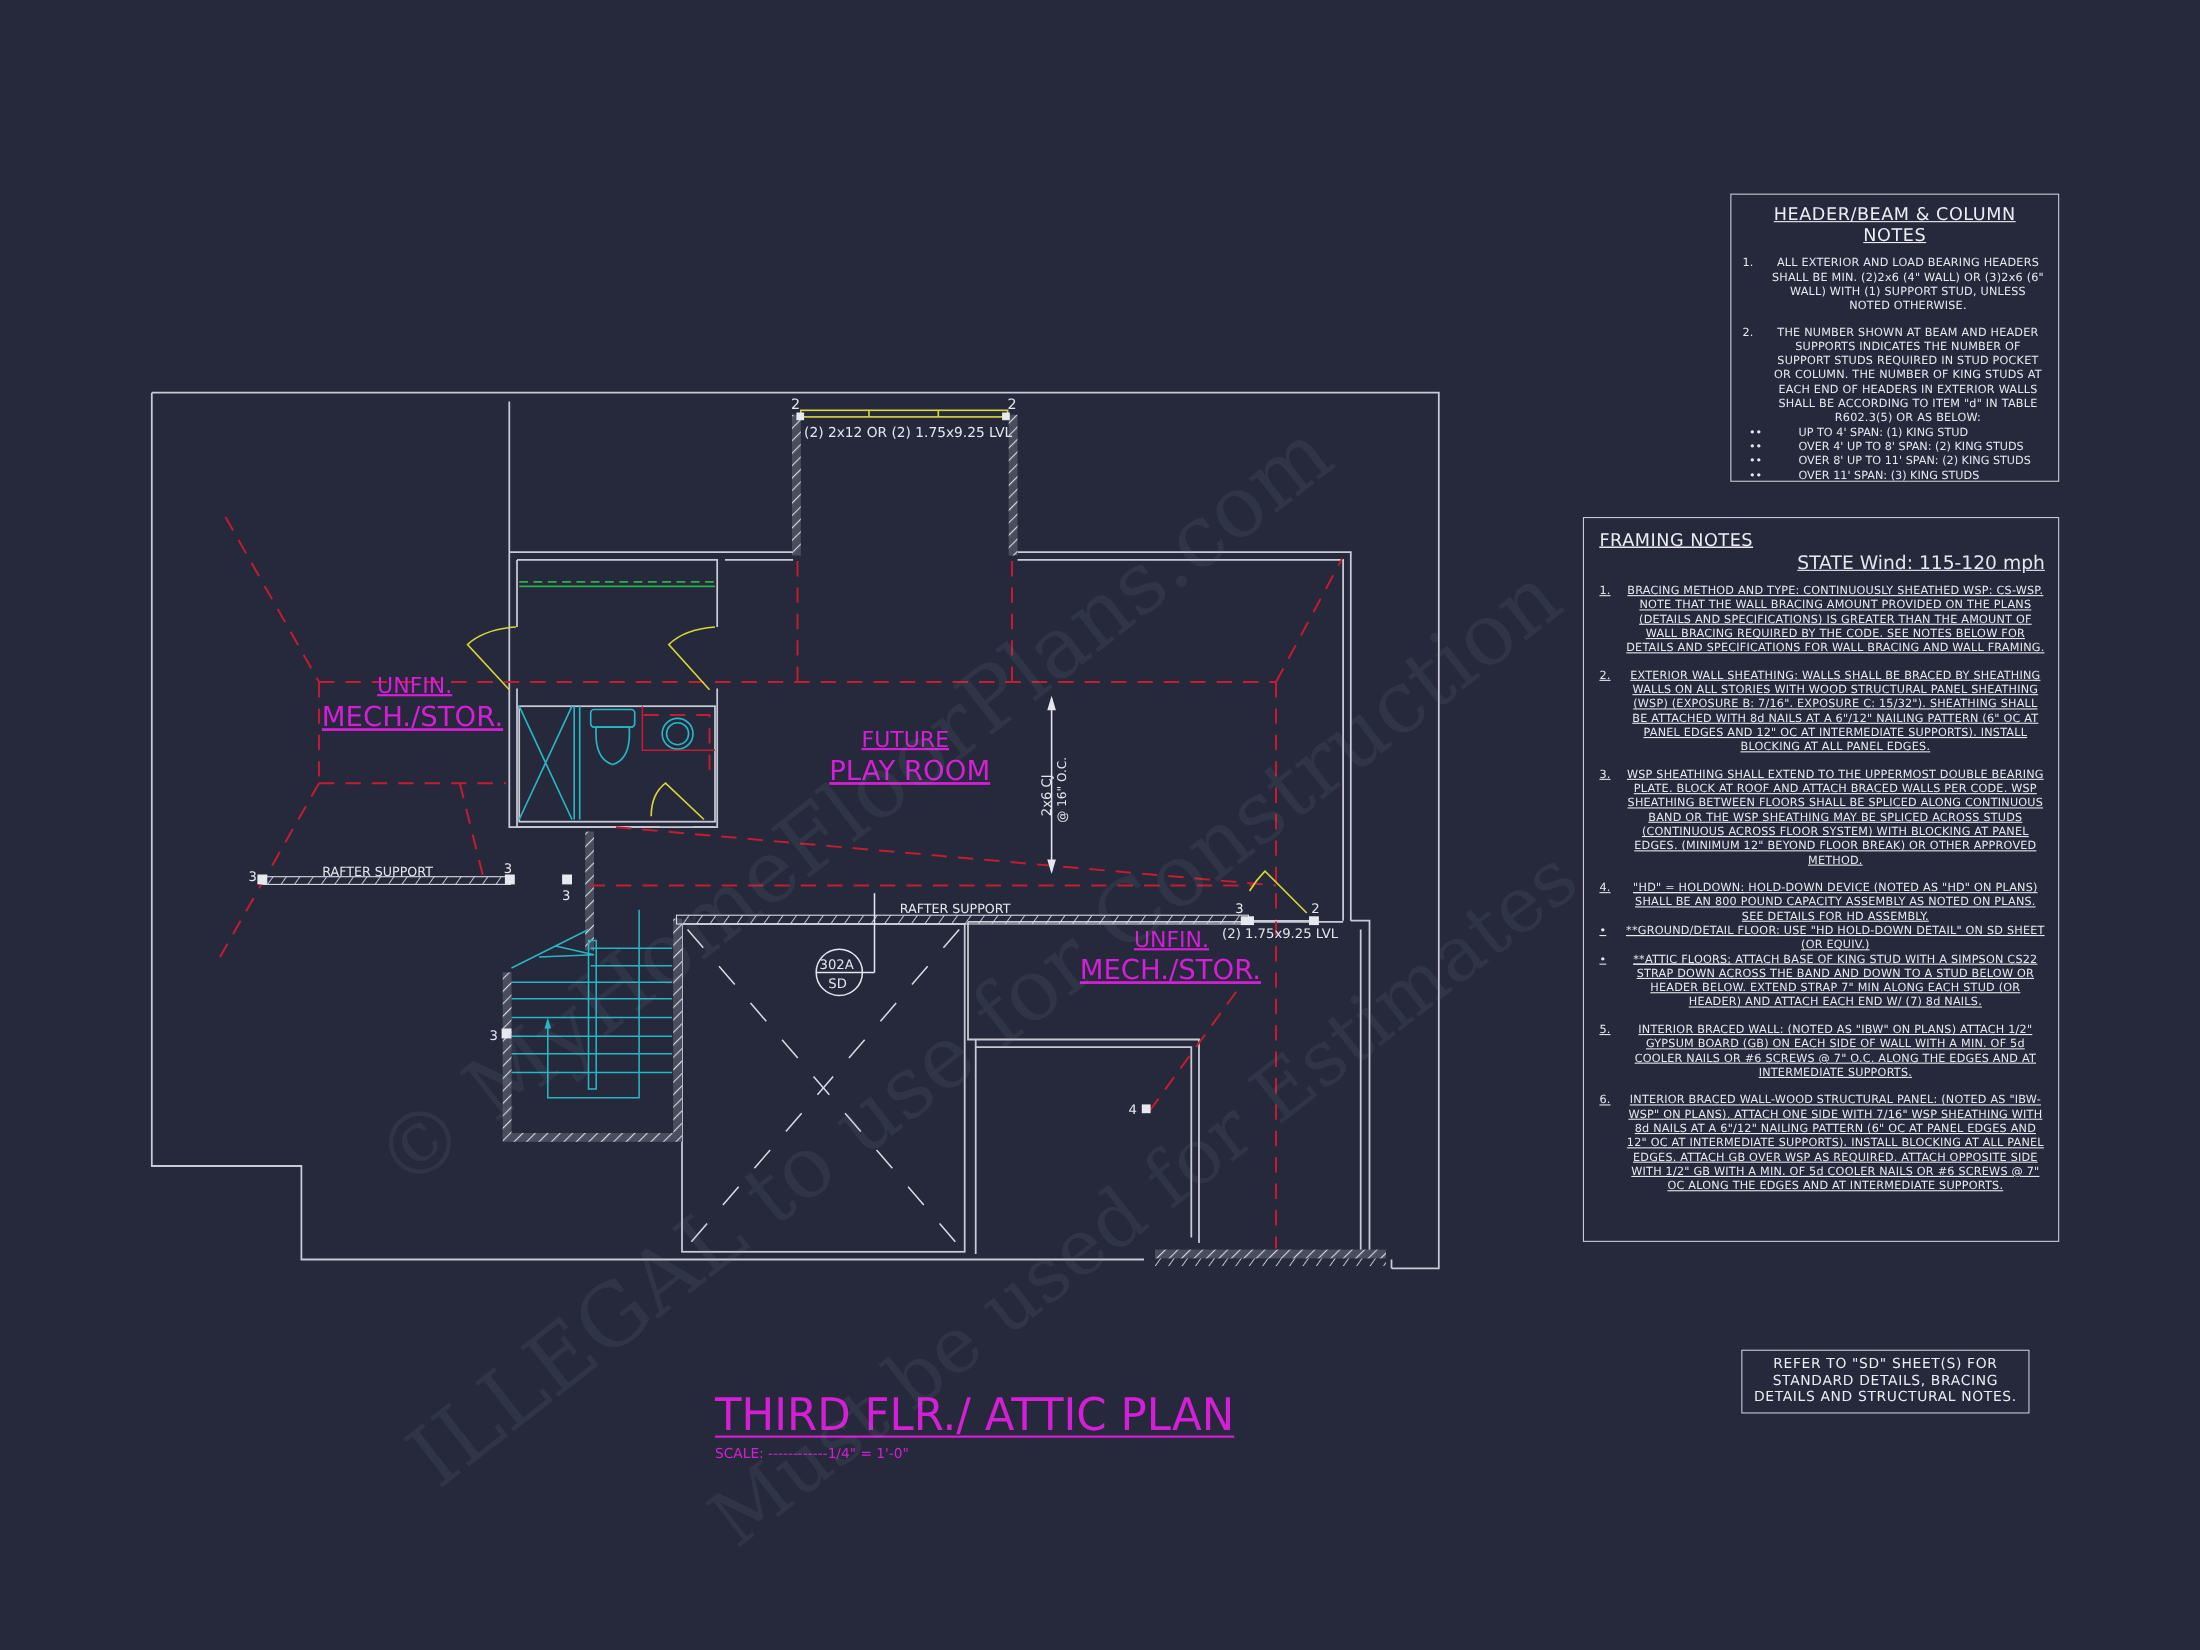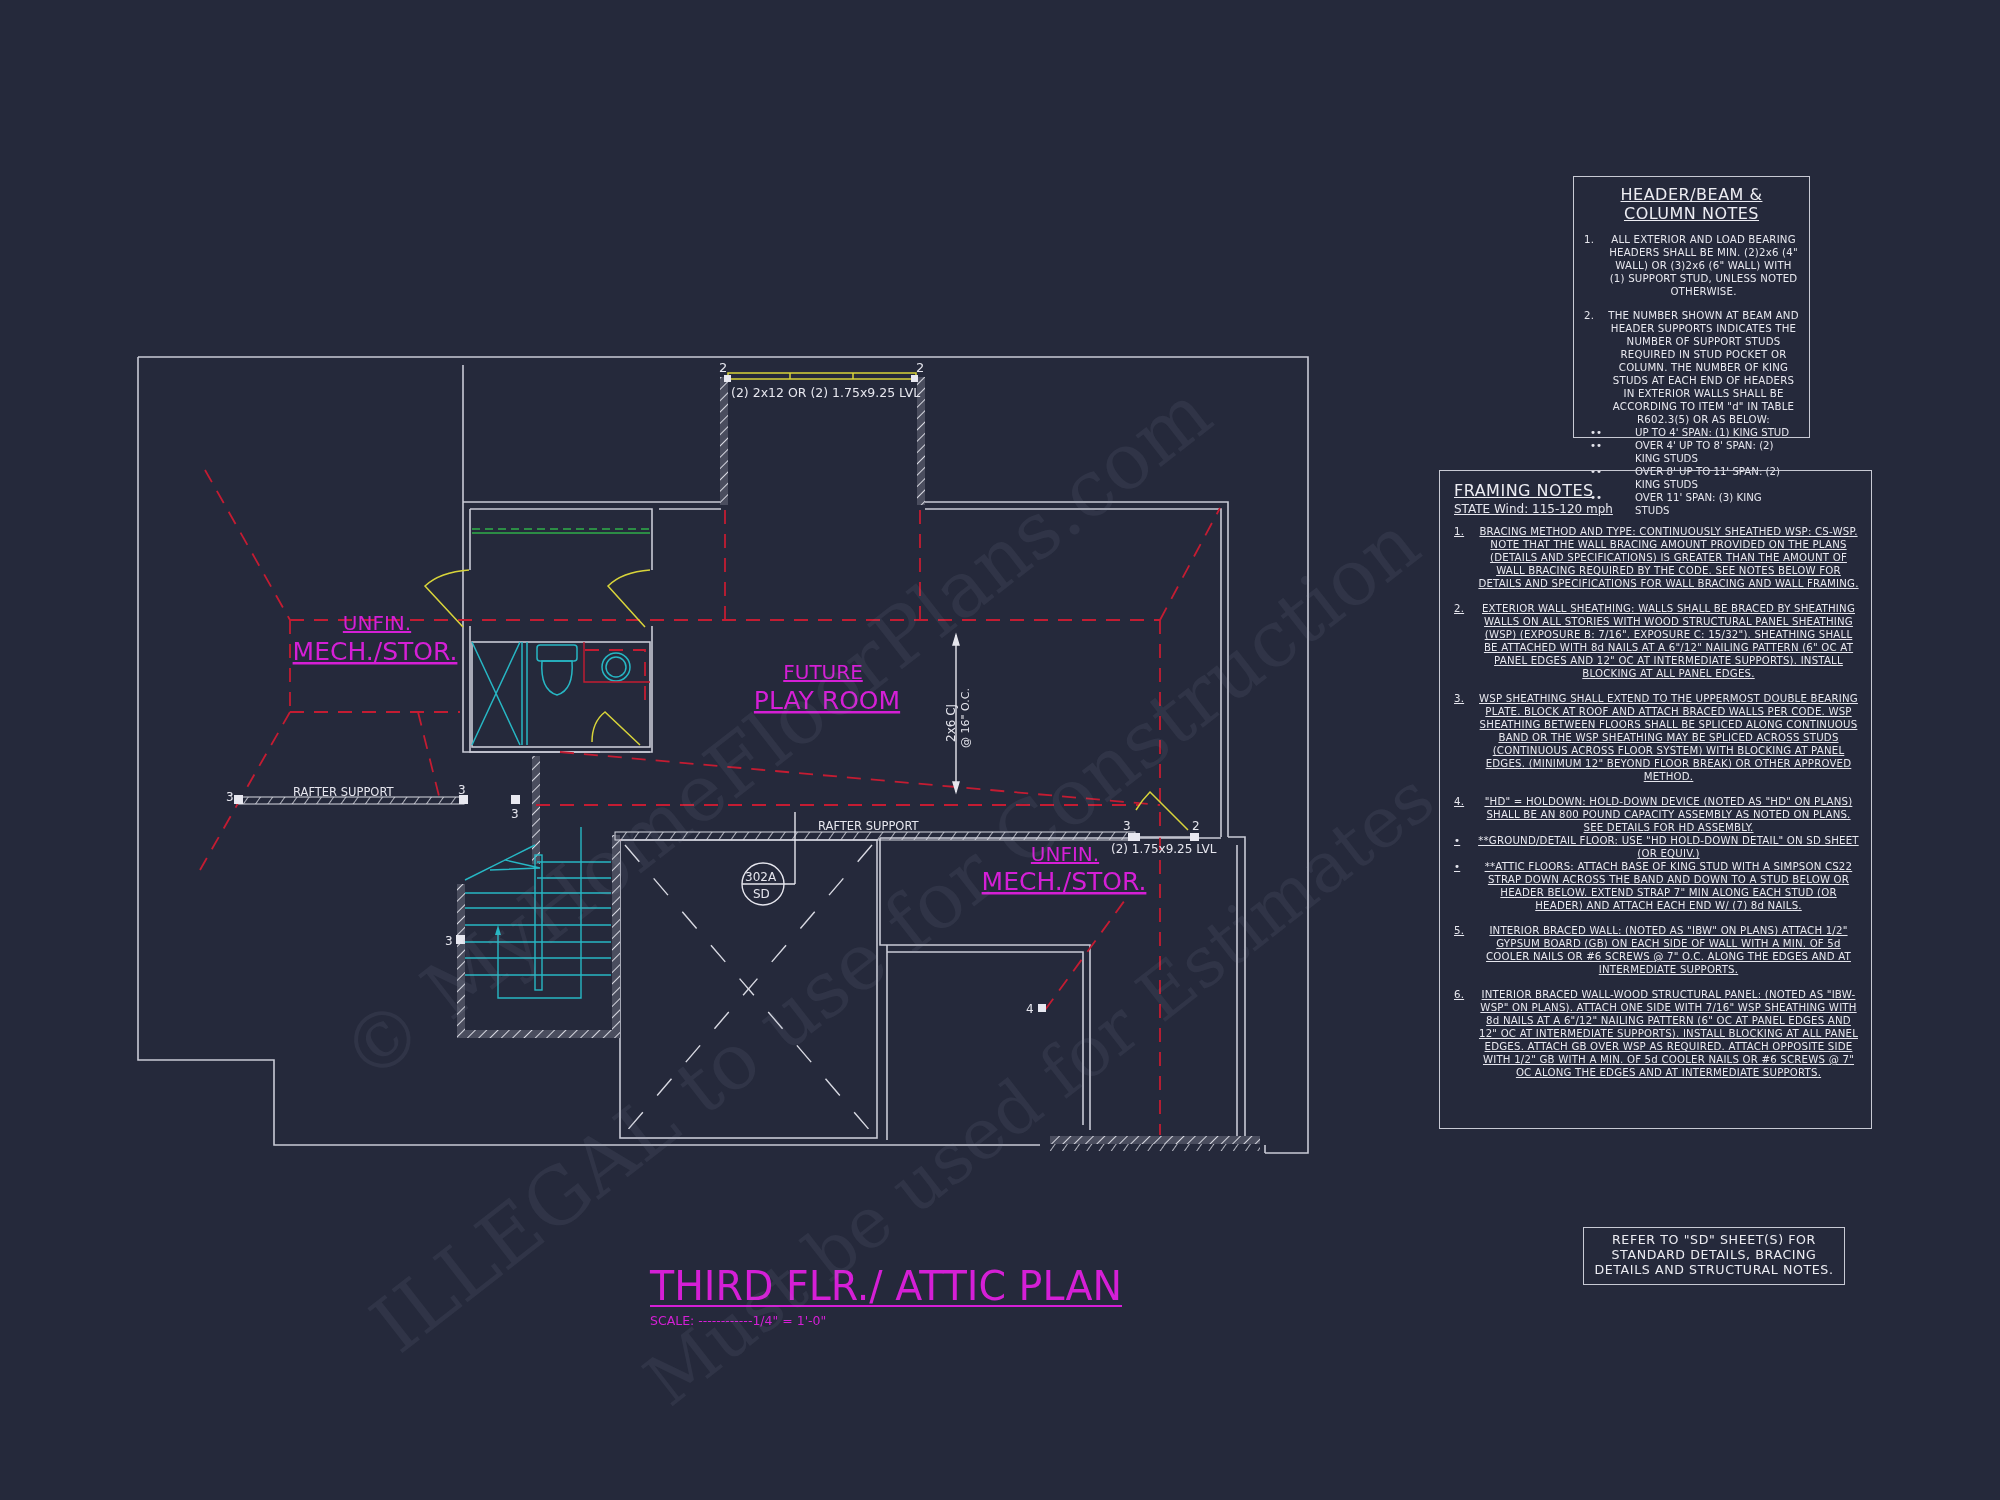--- a/index.html
+++ b/index.html
@@ -2,21 +2,21 @@
 <html><head>
 <meta charset="utf-8">
 <style>
   html, body { margin:0; padding:0; }
   body { width:2000px; height:1500px; background:#25293b; overflow:hidden; position:relative;
          font-family:"DejaVu Sans", "Liberation Sans", sans-serif; color:#e6e6ee; }
   #plan { position:absolute; left:0; top:0; width:2000px; height:1500px; }
   .cad { font-family:"DejaVu Sans", sans-serif; }
   .notes-box { position:absolute; border:1.5px solid #c8c9d4; box-sizing:border-box; }
   .notes-title { font-size:16px; text-decoration:underline; letter-spacing:0.5px; color:#ededf3; }
-  .notes-sub { font-size:12px; color:#e6e6ee; margin-top:2px; }
+  .notes-sub { font-size:17px; color:#e6e6ee; margin-top:2px;text-align:right; }
   .note { display:flex; font-size:10.2px; line-height:13px; color:#e8e8ef; letter-spacing:0.2px; }
   .note .num { width:24px; flex:none; }
   .note .txt { flex:1;text-align:center; }
   .note u { text-decoration:underline; }
   .bullet { display:flex; font-size:10.2px; line-height:13px; }
   .bullet .sub-b { width:45px; flex:none; padding-left:6px; }
   .refer-box { position:absolute; border:1.5px solid #c8c9d4; box-sizing:border-box; text-align:center;
                font-size:12.6px; line-height:15px; letter-spacing:0.6px; color:#ececf2; padding-top:4px; }
   .watermark { position:absolute; font-family:"DejaVu Serif", serif; color:rgba(150,155,180,0.10);
                white-space:nowrap; transform-origin:left bottom; pointer-events:none; }
@@ -195,21 +195,21 @@
     <text x="650" y="1300" font-size="41" textLength="472" lengthAdjust="spacingAndGlyphs">THIRD FLR./ ATTIC PLAN</text>
     <line x1="650" y1="1306" x2="1122" y2="1306" stroke="#d51fd6" stroke-width="2"></line>
     <text x="650" y="1325" font-size="12.5">SCALE: ------------1/4" = 1'-0"</text>
   </g>
 </svg>
 
 <div class="watermark" style="left:380px; top:1010px; font-size:78px; transform:rotate(-38deg);">© MyHomeFloorPlans.com</div>
 <div class="watermark" style="left:410px; top:1280px; font-size:78px; transform:rotate(-38deg);">ILLEGAL to use for Construction</div>
 <div class="watermark" style="left:680px; top:1340px; font-size:70px; transform:rotate(-38deg);">Must be used for Estimates</div>
 
-<div class="notes-box" style="left:1573px; top:176px; width:237px; height:262px; padding:8px 10px 6px 10px;">
+<div class="notes-box" style="left:1573px; top:176px; width:299px; height:262px; padding:8px 10px 6px 10px;">
   <div class="notes-title" style="text-align:center;">HEADER/BEAM &amp; COLUMN NOTES</div>
   <div style="height:10px"></div>
   <div class="note">
     <span class="num">1.</span>
       <span class="txt">ALL EXTERIOR AND LOAD BEARING HEADERS SHALL BE MIN. (2)2x6 (4" WALL) OR (3)2x6 (6" WALL) WITH (1) SUPPORT STUD, UNLESS NOTED OTHERWISE.</span>
   </div>
   <div style="height:11px"></div>
   <div class="note">
     <span class="num">2.</span>
       <span class="txt">THE NUMBER SHOWN AT BEAM AND HEADER SUPPORTS INDICATES THE NUMBER OF SUPPORT STUDS REQUIRED IN STUD POCKET OR COLUMN. THE NUMBER OF KING STUDS AT EACH END OF HEADERS IN EXTERIOR WALLS SHALL BE ACCORDING TO ITEM "d" IN TABLE R602.3(5) OR AS BELOW:</span>

